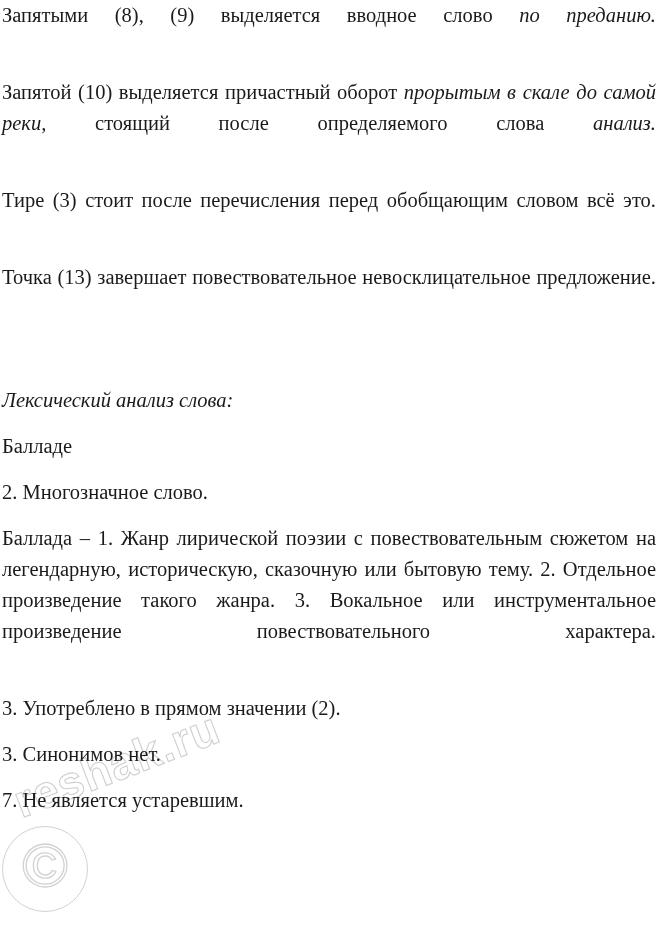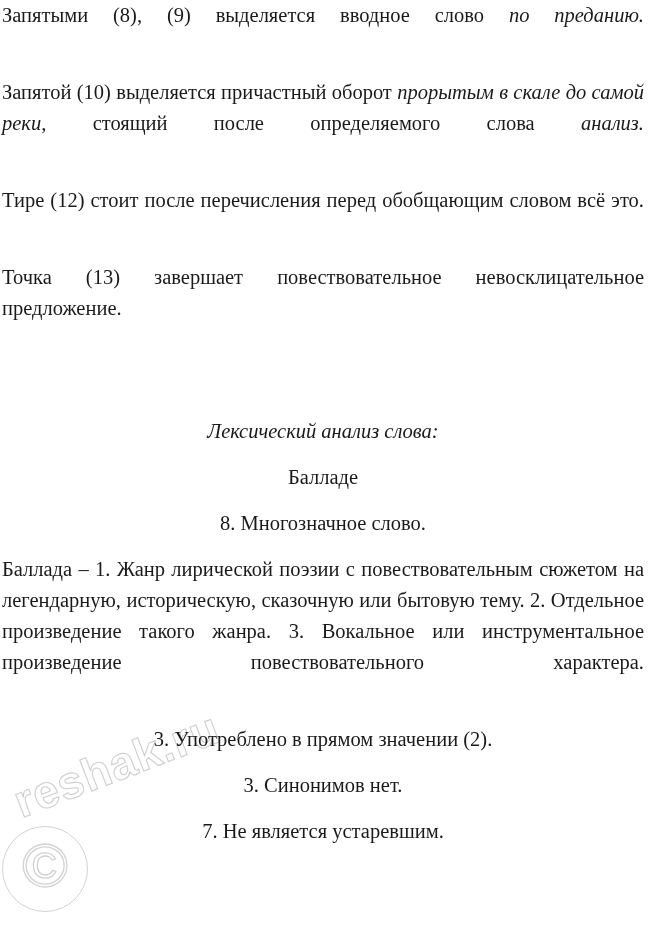--- a/index.html
+++ b/index.html
@@ -66,37 +66,37 @@
   }
 
   
   .content {
     position: relative;
     z-index: 2;
     width: 658px;
   }
 
   p.para {
-    margin: 0 12px 15px 0;
+    margin: 0 0 15px 0;
     padding: 0 2px 0 2px;
     font-size: 20.5px;
     line-height: 31px;
     text-align: justify;
     text-justify: inter-word;
     hyphens: none;
   }
   p.para:last-child { margin-bottom: 0; }
 
   
   p.para::after {
     content: "";
     display: inline-block;
     width: 100%;
   }
-  p.nojust { text-align: center; }
+  p.nojust { text-align: left; }
   p.nojust::after { display: none; }
 
   .it { font-style: italic; }
 
   .spacer-block { height: 46px; }
 </style>
 </head>
 <body>
 
 <div id="page">
@@ -105,32 +105,32 @@
     <div class="wm-text">reshak.ru</div>
     <div class="wm-copy">©</div>
   </div>
 
   <div class="content">
 
     <p class="para"><span>Запятыми (8), (9) выделяется вводное слово </span><span class="it">по преданию.</span></p>
 
     <p class="para"><span>Запятой (10) выделяется причастный оборот </span><span class="it">прорытым в скале до самой реки,</span><span> стоящий после определяемого слова </span><span class="it">анализ.</span></p>
 
-    <p class="para">Тире (12) стоит после перечисления перед обобщающим словом всё это.</p>
+    <p class="para">Тире (3) стоит после перечисления перед обобщающим словом всё это.</p>
 
     <p class="para">Точка (13) завершает повествовательное невосклицательное предложение.</p>
 
     <div class="spacer-block"></div>
 
     <p class="para nojust"><span class="it">Лексический анализ слова:</span></p>
 
     <p class="para nojust">Балладе</p>
 
 
-    <p class="para nojust">8. Многозначное слово.</p>
+    <p class="para nojust">2. Многозначное слово.</p>
 
     <p class="para">Баллада – 1. Жанр лирической поэзии с повествовательным сюжетом на легендарную, историческую, сказочную или бытовую тему. 2. Отдельное произведение такого жанра. 3. Вокальное или инструментальное произведение повествовательного характера.</p>
 
     <p class="para nojust">3. Употреблено в прямом значении (2).</p>
 
     <p class="para nojust">3. Синонимов нет.</p>
 
 
 
     <p class="para nojust">7. Не является устаревшим.</p>

